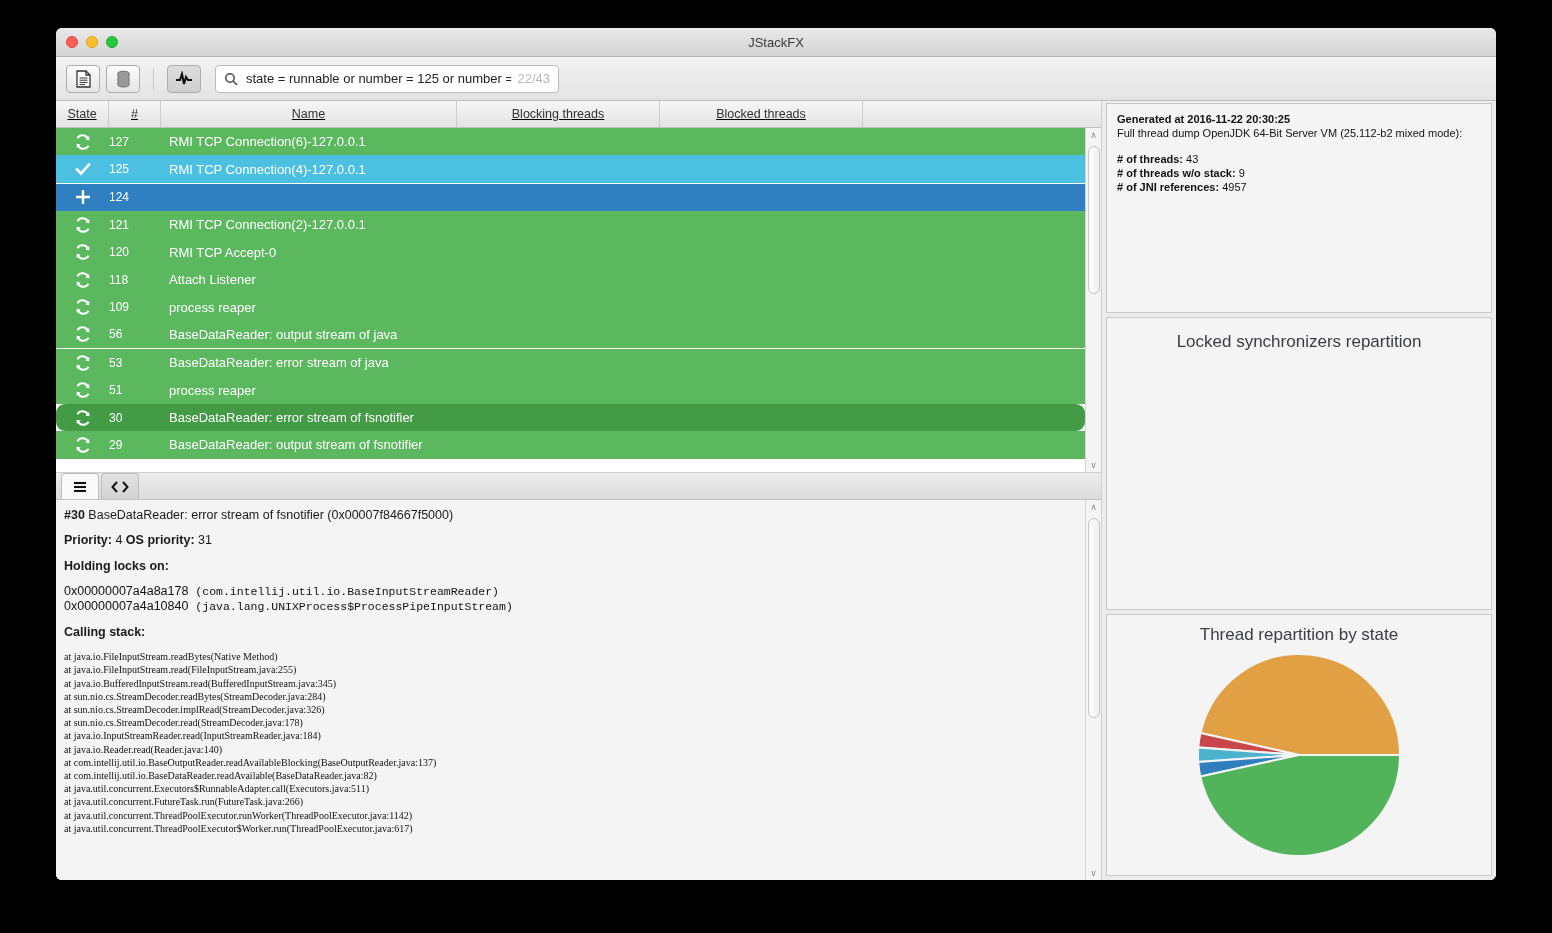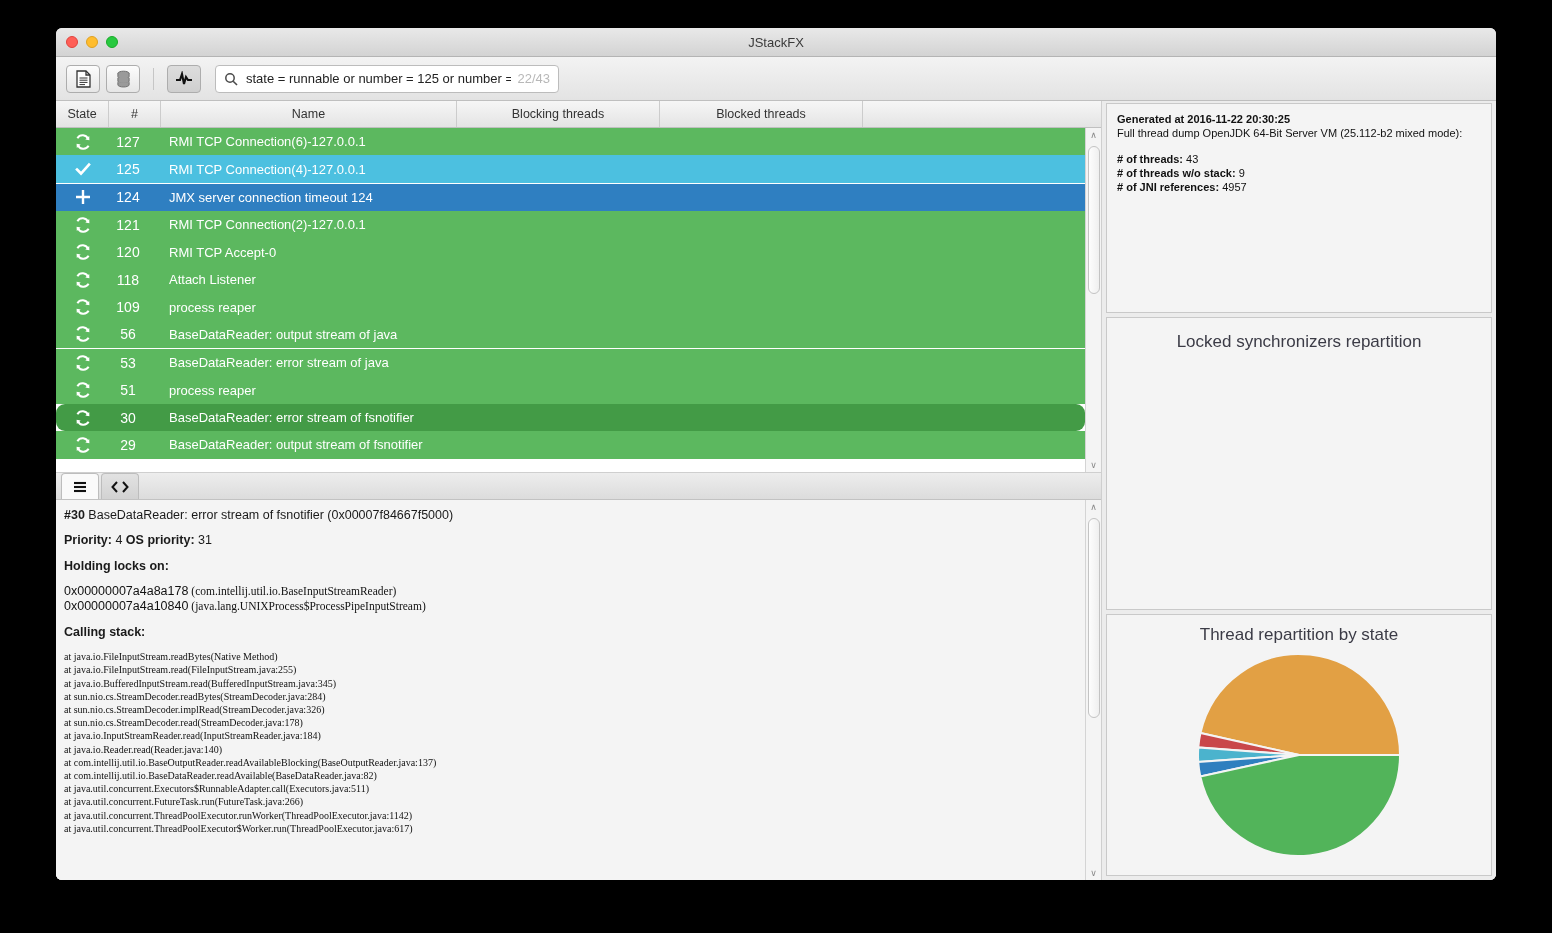--- a/index.html
+++ b/index.html
@@ -111,20 +111,21 @@
     background: #fff;
     border-bottom: 1px solid #cfcfcf;
     min-height: 0;
   }
   .thead {
     display: flex;
     height: 27px;
     background: linear-gradient(#f6f6f6, #e4e4e4);
     border-bottom: 1px solid #c0c0c0;
     flex: none;
+    text-decoration: underline;
   }
   .th {
     display: flex; align-items: center; justify-content: center;
     font-size: 12.5px; color: #333;
     border-right: 1px solid #ccc;
     height: 100%;
     cursor: pointer;
   }
   .th.c-state { width: 53px; }
   .th.c-num   { width: 52px; }
@@ -138,22 +139,22 @@
     display: flex;
     height: 27.4px;
     align-items: center;
     color: #fff;
     cursor: pointer;
   }
   .trow .c-state {
     width: 53px; display: flex; align-items: center; justify-content: center;
   }
   .trow .c-num {
-    width: 52px; text-align: center; padding-right: 14px;
-    font-size: 14px;
+    width: 52px; text-align: left; padding-right: 14px;
+    font-size: 12px;
   }
   .trow .c-name {
     flex: 1; padding-left: 8px; font-size: 13px;
   }
   .trow.green      { background: #5cb85f; }
   .trow.green-dark { background: #439b46; border-radius: 9px; }
   .trow.cyan       { background: #4cc0e0; }
   .trow.blue       { background: #2f7fc1; }
   .rowsep { height: 1px; background: #ffffff; }
   
@@ -210,21 +211,21 @@
     background: #f4f4f4;
   }
   .dtext {
     flex: 1; overflow: hidden;
     padding: 8px 10px 0 8px;
     min-height: 0;
   }
   .dline { font-size: 12.5px; color: #1a1a1a; line-height: 1.22; }
   .dline b { font-weight: bold; }
   .dspacer { height: 10px; }
-  .mono { font-family: Liberation Serif, serif; font-size: 11.5px; }
+  .mono { font-family: Liberation Mono, monospace; font-size: 11.5px; }
   .lockline { font-size: 12.5px; color: #111; line-height: 1.25; }
   .stackline {
     font-family: Liberation Serif, serif;
     font-size: 10px; color: #111; line-height: 1.32;
     white-space: pre;
   }
   
   .rpanel {
     background: #f4f4f4;
     border: 1px solid #c9c9c9;
@@ -346,21 +347,20 @@
                 </div>
                 <div class="rowsep"></div>
                 <div class="trow blue">
                   <div class="c-state">
                     <svg width="18" height="18" viewBox="0 0 18 18">
                       <line x1="9" y1="2" x2="9" y2="16" stroke="#fff" stroke-width="2.4"></line>
                       <line x1="2" y1="9" x2="16" y2="9" stroke="#fff" stroke-width="2.4"></line>
                     </svg>
                   </div>
                   <div class="c-num">124</div>
-                  <div class="c-name">JMX server connection timeout 124</div>
                 </div>
                 <div class="trow green">
                   <div class="c-state">
                     <svg width="18" height="18" viewBox="0 0 18 18">
                       <path d="M14.2 6.2 A6 6 0 0 0 3.4 5.2" fill="none" stroke="#fff" stroke-width="2"></path>
                       <path d="M3.8 11.8 A6 6 0 0 0 14.6 12.8" fill="none" stroke="#fff" stroke-width="2"></path>
                       <polygon points="15.2,3.0 15.4,7.2 11.3,6.4" fill="#fff"></polygon>
                       <polygon points="2.8,15.0 2.6,10.8 6.7,11.6" fill="#fff"></polygon>
                     </svg>
                   </div>

